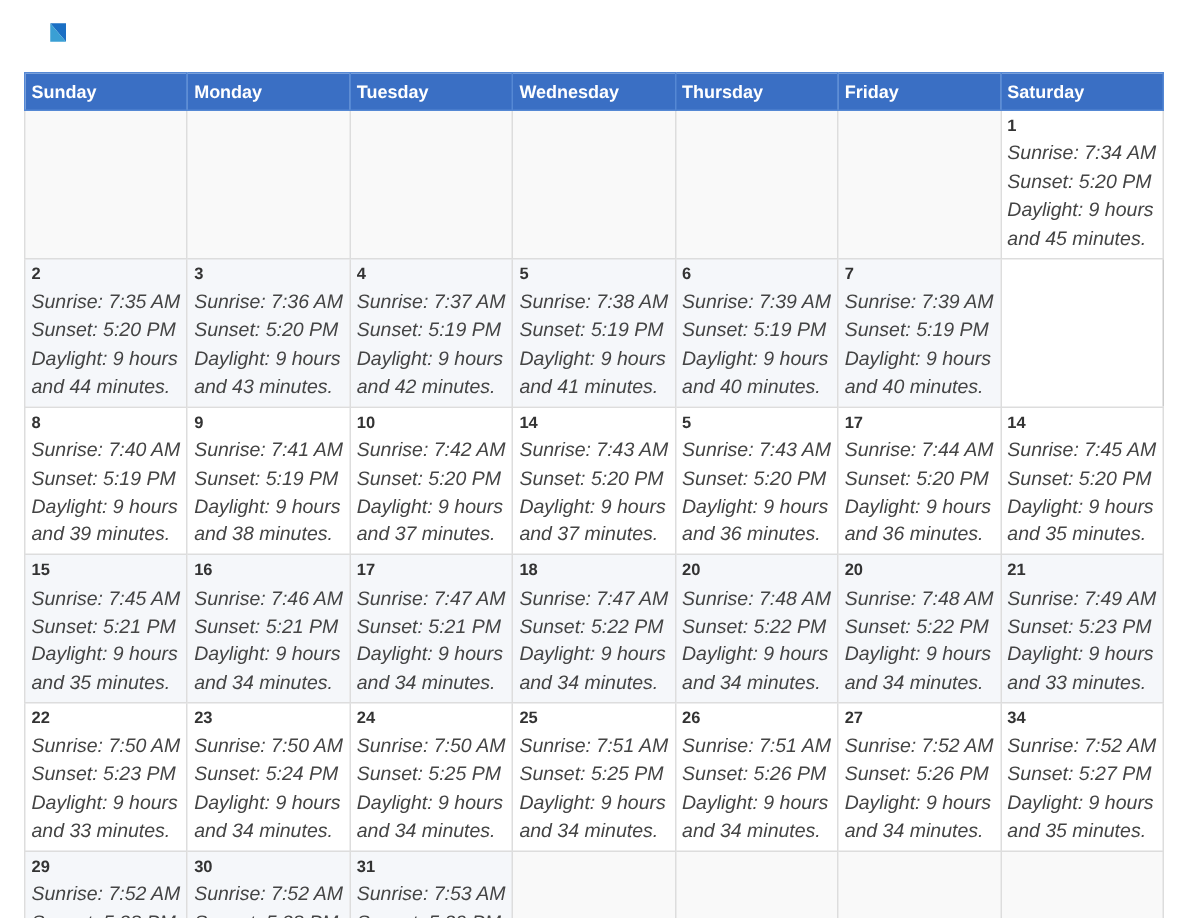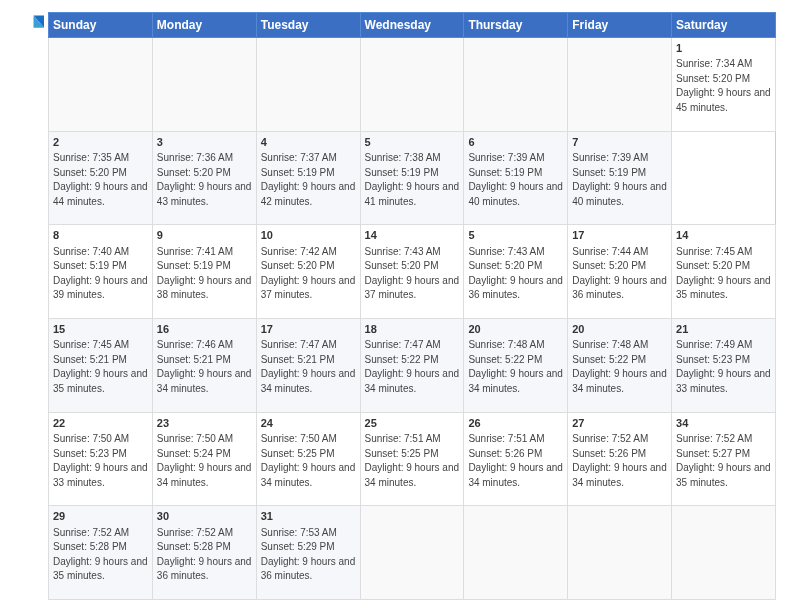--- a/index.html
+++ b/index.html
@@ -8,21 +8,21 @@
       background: #fff;
       width: 792px;
       height: 612px;
       overflow: hidden;
     }
     .page {
       width: 792px;
       height: 612px;
       padding: 12px 16px;
       display: flex;
-      flex-direction: row;
+      flex-direction: column;
     }
     .header {
       display: flex;
       justify-content: space-between;
       align-items: flex-start;
       margin-bottom: 8px;
     }
     .logo {
       display: flex;
       align-items: center;
@@ -81,23 +81,24 @@
     .calendar tr:nth-child(even) td {
       background: #f5f7fa;
     }
     .day-num {
       font-size: 11px;
       font-weight: bold;
       display: block;
       margin-bottom: 1px;
     }
     .day-info {
-      font-size: 10px;
+      font-size: 13px;
       color: #444;
       line-height: 1.45;
+      font-style: italic;
     }
     .empty-cell {
       background: #f9f9f9 !important;
     }
   </style>
 </head>
 <body>
 
 <div class="page">
   <div class="header">

